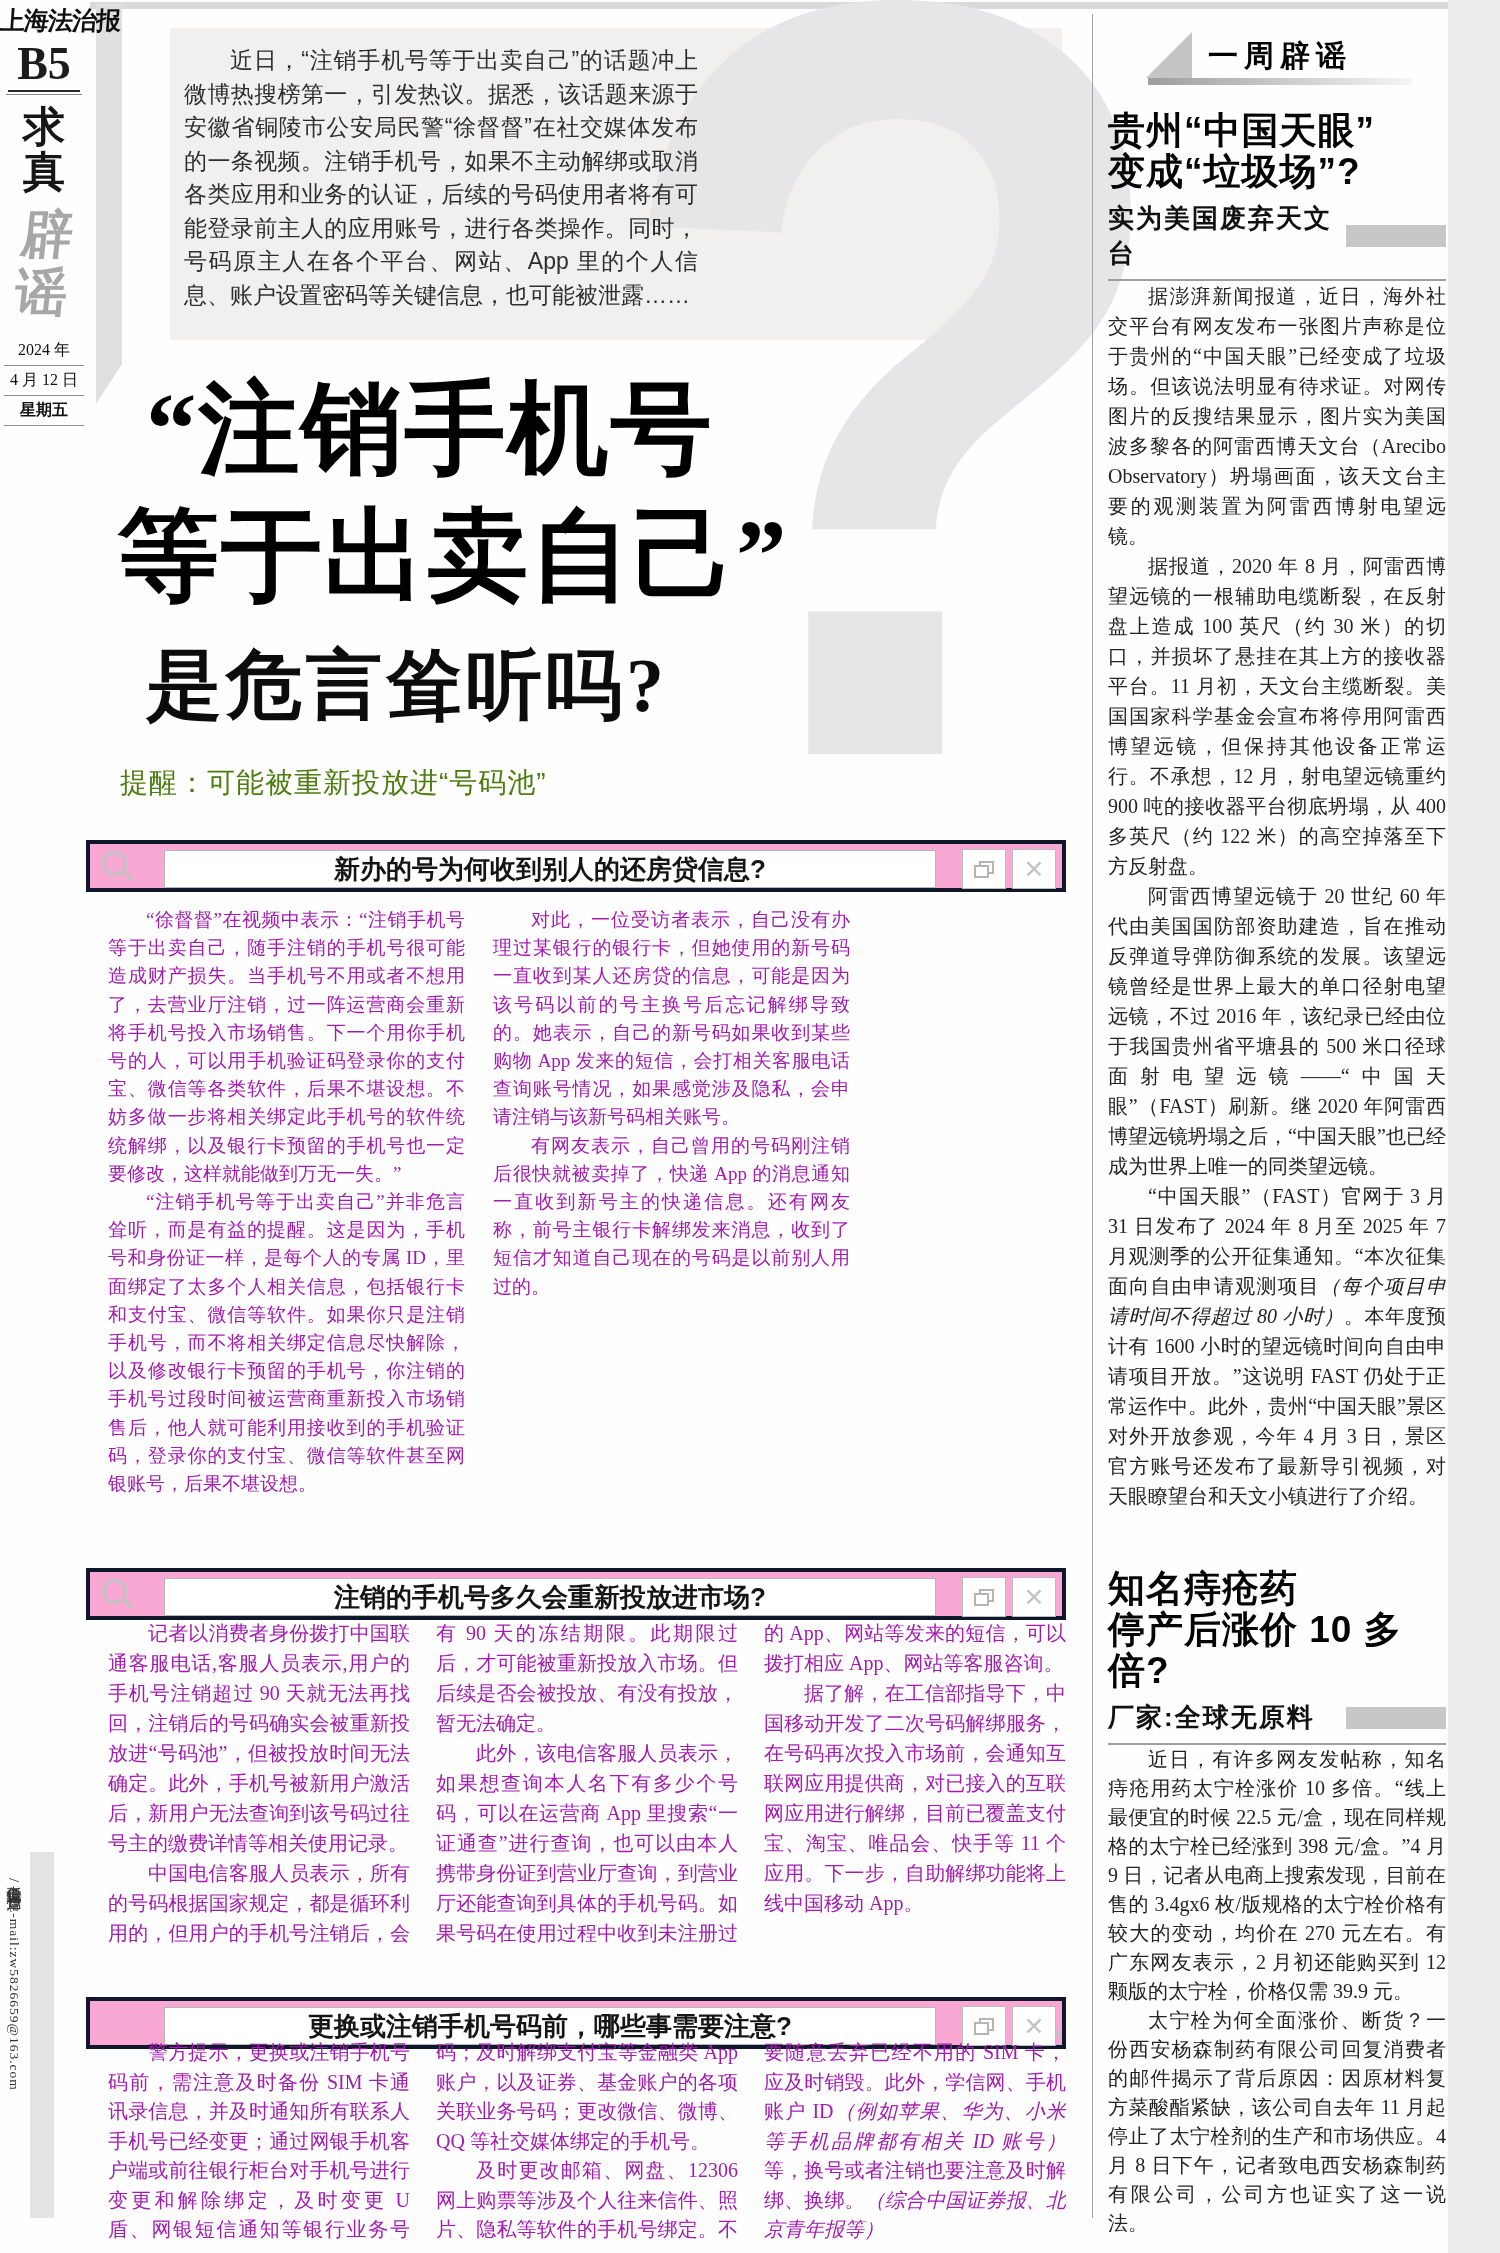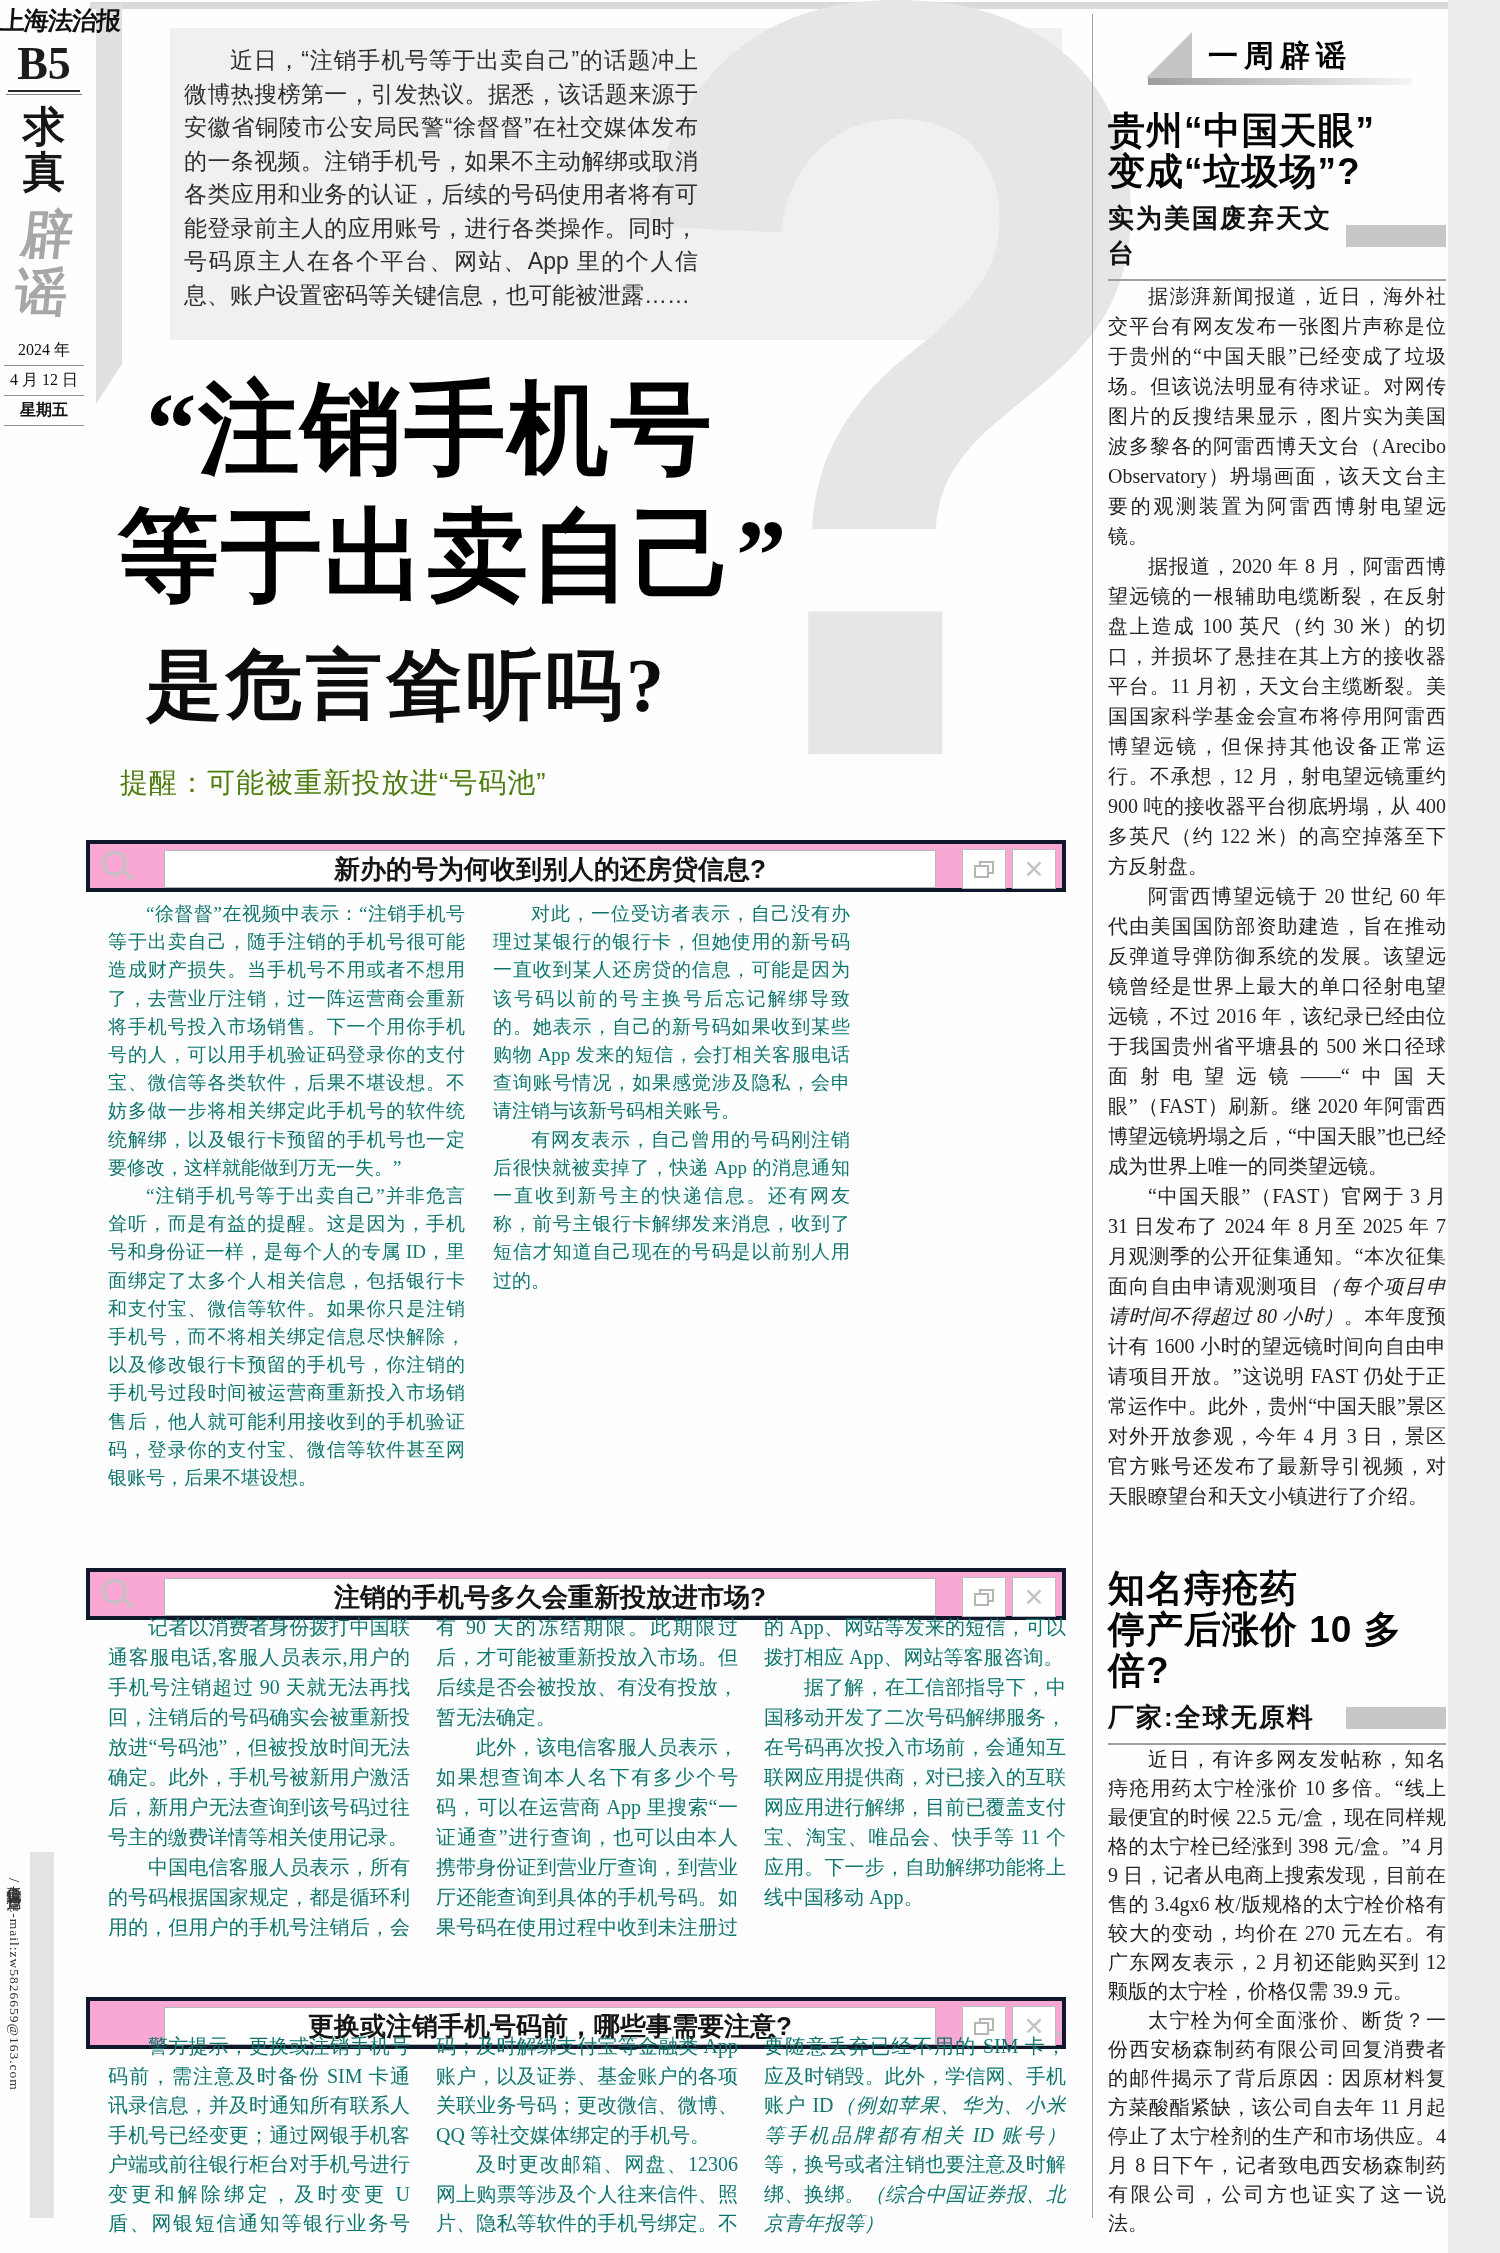--- a/index.html
+++ b/index.html
@@ -54,21 +54,21 @@
              border:1px solid #b7b7b7;box-sizing:border-box;text-align:center;line-height:36px;
              font-family:"Liberation Sans","DejaVu Sans",sans-serif;font-size:26px;font-weight:bold;color:#151515;}
   .hdr-btns{position:absolute;right:6px;top:5px;display:flex;gap:6px;}
   .hdr-btn{width:44px;height:40px;background:#fff;border:1px solid #bcbcbc;box-sizing:border-box;
            display:flex;align-items:center;justify-content:center;}
   .ico-restore{position:relative;width:20px;height:17px;display:inline-block;}
   .ico-restore .r1{position:absolute;right:0;top:0;width:11px;height:9px;border:2px solid #b6b6b6;}
   .ico-restore .r2{position:absolute;left:0;bottom:0;width:11px;height:9px;border:2px solid #b6b6b6;background:#fff;}
   .ico-close{font-family:"Liberation Sans","DejaVu Sans",sans-serif;font-size:25px;font-weight:bold;color:#c4c4c4;line-height:1;}
   
-  .sec-body{text-align:justify;color:#0f766e;z-index:2;overflow:hidden;column-fill:auto;}
+  .sec-body{text-align:justify;color:#a21caf;z-index:2;overflow:hidden;column-fill:auto;margin-top:6px;}
   .sec-body p{margin:0;text-indent:2em;}
   .sec1-body{left:108px;top:900px;width:742px;height:638px;column-count:2;column-gap:28px;
              font-size:19px;line-height:28.2px;}
   .sec2-body{left:108px;top:1612px;width:958px;height:352px;column-count:3;column-gap:26px;
              font-size:20px;line-height:30px;}
   .sec3-body{left:108px;top:2032px;width:958px;height:219px;column-count:3;column-gap:26px;
              font-size:20px;line-height:29.5px;}
   .kai{font-style:italic;}
   
   .sb-divider{left:1092px;top:14px;width:1px;height:2204px;background:#a2a2a2;z-index:3;}

